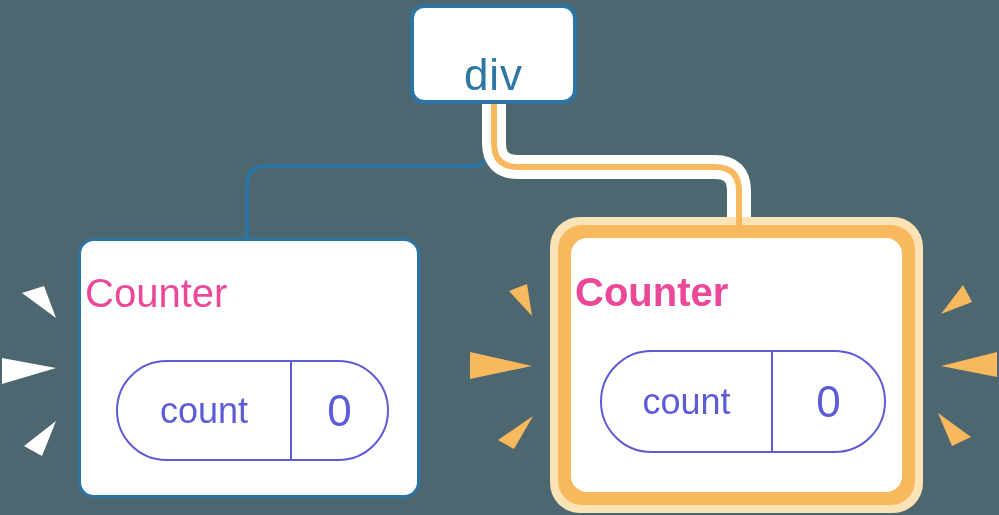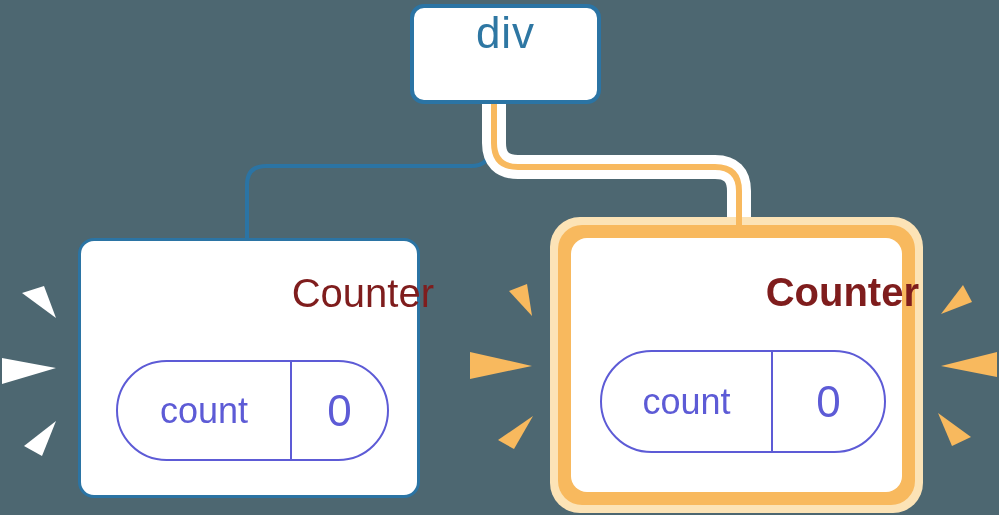--- a/index.html
+++ b/index.html
@@ -15,24 +15,24 @@
   
   .wires{position:absolute;left:0;top:0;z-index:1;}
   .wire-blue{fill:none;stroke:#2b74a4;stroke-width:4;}
   .wire-casing{fill:none;stroke:#ffffff;stroke-width:24;}
   .wire-orange{fill:none;stroke:#f8b95e;stroke-width:6;}
   .spark-white{fill:#ffffff;}
   .spark-orange{fill:#f8b95e;}
 
   
   .root-node{
-    position:absolute;left:410px;top:4px;width:191px;height:100px;
+    position:absolute;left:410px;top:4px;width:167px;height:100px;
     background:#ffffff;border:4px solid #2b74a4;border-radius:14px;
     box-sizing:border-box;z-index:2;
-    display:flex;align-items:flex-start;justify-content:center;
+    display:flex;align-items:flex-end;justify-content:center;
   }
   .root-label{font-size:44px;color:#2e77a3;font-weight:400;letter-spacing:1px;}
 
   
   .counter-left{
     position:absolute;left:78px;top:238px;width:342px;height:260px;
     background:#ffffff;border:3px solid #2b74a4;border-radius:16px;
     box-sizing:border-box;z-index:2;
   }
 
@@ -44,22 +44,22 @@
   .counter-right-mid{
     position:absolute;left:8px;top:8px;width:357px;height:280px;
     background:#f8b95e;border-radius:24px;box-sizing:border-box;
   }
   .counter-right-card{
     position:absolute;left:13px;top:13px;width:331px;height:254px;
     background:#ffffff;border-radius:16px;box-sizing:border-box;
   }
 
   .counter-title{
-    position:absolute;left:17px;top:30px;width:100%;
-    text-align:right;font-size:40px;color:#7f1d1d;font-weight:400;
+    position:absolute;left:4px;top:30px;width:100%;
+    text-align:left;font-size:40px;color:#ec4899;font-weight:400;
   }
   .counter-right-card .counter-title{top:32px;font-weight:700;}
 
   
   .state-pill{
     position:absolute;display:flex;align-items:stretch;
     border:2px solid #5d5bd6;border-radius:60px;
     box-sizing:border-box;background:#ffffff;overflow:hidden;
   }
   .counter-left .state-pill{left:35px;top:119px;width:273px;height:101px;}

